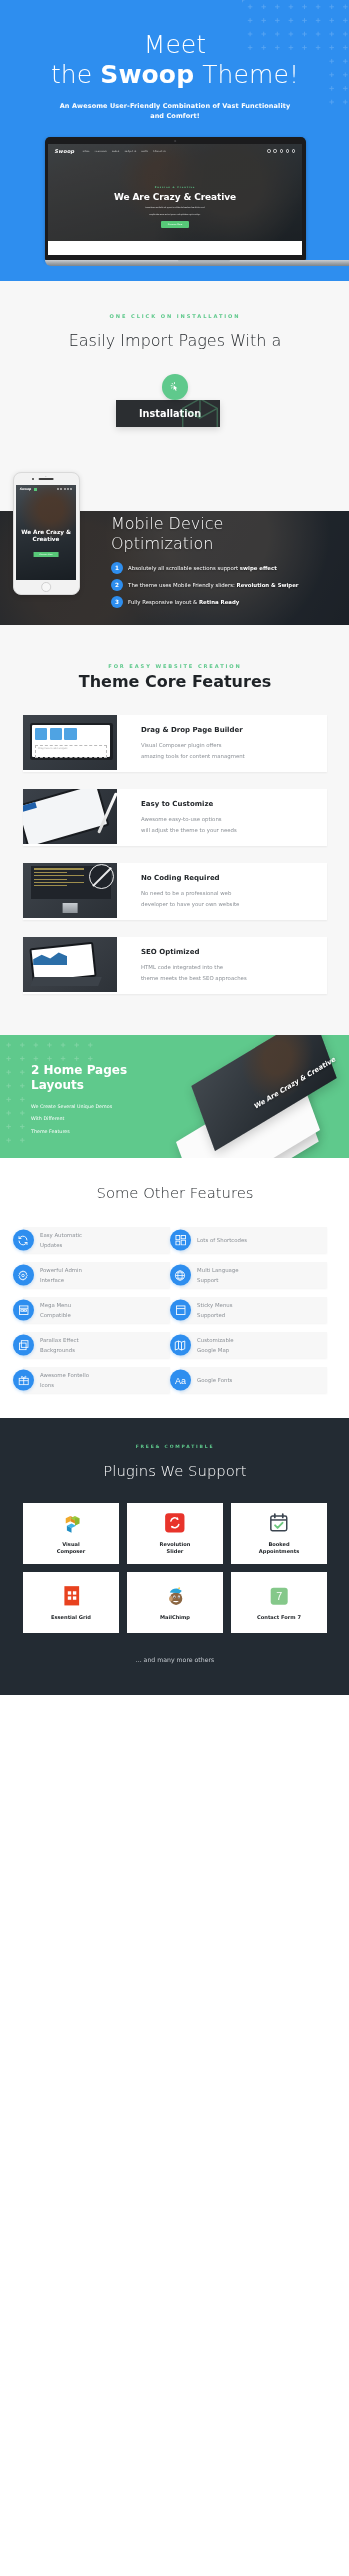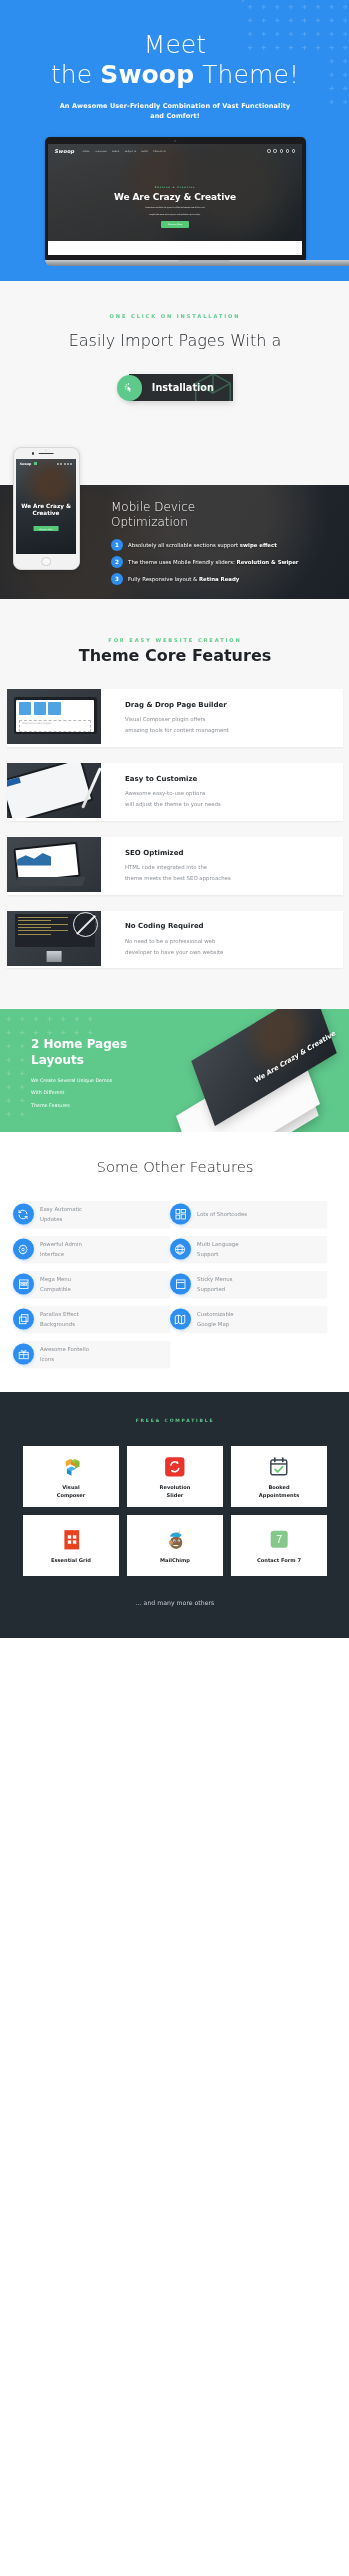--- a/index.html
+++ b/index.html
@@ -132,21 +132,21 @@
   .sec-title {
     text-align: center; font-weight: 300;
     font-size: 16px; color: #1f2327; line-height: 1.25;
   }
 
   
   .install { background: #f7f7f7; padding: 32px 0 34px; }
   .install .sec-title { margin-top: 12.5px; }
   .install-btn-wrap { display:flex; justify-content:center; margin-top: 23px; }
   .install-btn {
-    display: flex; align-items: center; position: relative;
+    display: flex; align-items: center; position: relative; flex-direction: column;
   }
   .install-circle {
     width: 25.6px; height: 25.6px; border-radius: 50%;
     background: #5fc98c; color: #fff;
     display: flex; align-items: center; justify-content: center;
     position: relative; z-index: 2; flex: none;
     box-shadow: 0 1.7px 4.5px rgba(0,0,0,.12);
   }
   .install-label {
     background: #2b2e31; color: #fff;
@@ -220,40 +220,39 @@
   }
   .phone-btn {
     position: absolute; left: 50%; transform: translateX(-50%); top: 67px;
     background: #57c878; color: #fff; font-size: 1.9px; padding: 1.7px 5.7px;
   }
   .mobile-content {
     position: absolute; left: 111px; top: 53px; right: 9px; z-index: 5;
     color: #fff;
   }
   .mobile-content h2 {
-    font-size: 12px; font-weight: 300; line-height: 1.26;
+    font-size: 16px; font-weight: 300; line-height: 1.26;
     text-shadow: 0 0.6px 1.7px rgba(0,0,0,.35);
-    margin-top: 12px;
   }
   .mlist { margin-top: 8px; }
   .mlist-row { display: flex; align-items: center; margin-bottom: 5.1px; }
   .mnum {
     width: 12px; height: 12px; border-radius: 50%;
     background: #2e8eef; color: #fff;
     font-size: 5.7px; font-weight: 600;
     display: flex; align-items: center; justify-content: center;
     flex: none; margin-right: 5.1px;
   }
   .mtxt { font-size: 5.4px; line-height: 1.85; text-shadow: 0 0.6px 1.7px rgba(0,0,0,.4); }
   .mtxt b { font-weight: 700; }
 
   
   .core { background: #f7f7f7; padding: 32px 0 24px; }
   .core .sec-title { margin-top: 3px; font-weight: bold; }
-  .feat-list { margin-top: 23px; padding: 0 7px; }
+  .feat-list { margin-top: 23px; padding: 0 23px; }
   .feat {
     display: flex; background: #fff; margin-bottom: 16.5px;
     box-shadow: 0 0.6px 1.7px rgba(0,0,0,.06);
   }
   .feat-img {
     width: 94px; flex: none; height: 55px;
     position: relative; overflow: hidden;
     background: #3a3f46;
   }
   .feat-body { padding: 11.4px 10.2px 10.2px 24px; }
@@ -536,52 +535,52 @@
           </div>
         </div>
         <div class="feat-body">
           <h3>Easy to Customize</h3>
           <p><span>Awesome easy-to-use options</span><br><span>will adjust the theme to your needs</span></p>
         </div>
       </div>
 
       <div class="feat">
         <div class="feat-img">
-          <div class="art-seo">
-            <div class="pad2">
-                <div class="s2"></div>
-              </div>
-            <div class="chart"></div>
-            <div class="kbd"></div>
-          </div>
-        </div>
-        <div class="feat-body">
-          <h3>SEO Optimized</h3>
-          <p><span>HTML code integrated into the</span><br><span>theme meets the best SEO approaches</span></p>
-        </div>
-      </div>
-
-      <div class="feat">
-        <div class="feat-img">
           <div class="art-code">
             <div class="mon">
               <div class="line md"></div>
                 <div class="line sm"></div>
                 <div class="line md"></div>
               <div class="line sm"></div>
                 <div class="line md"></div>
                 <div class="line sm"></div>
             </div>
             <div class="stand"></div>
             <div class="noentry"></div>
           </div>
         </div>
         <div class="feat-body">
           <h3>No Coding Required</h3>
           <p><span>No need to be a professional web</span><br><span>developer to have your own website</span></p>
+        </div>
+      </div>
+
+      <div class="feat">
+        <div class="feat-img">
+          <div class="art-seo">
+            <div class="pad2">
+                <div class="s2"></div>
+              </div>
+            <div class="chart"></div>
+            <div class="kbd"></div>
+          </div>
+        </div>
+        <div class="feat-body">
+          <h3>SEO Optimized</h3>
+          <p><span>HTML code integrated into the</span><br><span>theme meets the best SEO approaches</span></p>
         </div>
       </div>
 
     </div>
   </section>
 
   <section class="homepages">
     <svg class="hp-plus" viewBox="0 0 180 200">
       <g stroke="#ffffff" stroke-width="1.6">
         <path d="M6 10h8M10 6v8 M30 10h8M34 6v8 M54 10h8M58 6v8 M78 10h8M82 6v8 M102 10h8M106 6v8 M126 10h8M130 6v8 M150 10h8M154 6v8"></path>
@@ -711,26 +710,33 @@
         <span class="card-ico">
           <svg width="11.4" height="11.4" viewBox="0 0 24 24" fill="none" stroke="#fff" stroke-width="1.7">
             <rect x="2.5" y="8" width="19" height="13.5"></rect>
               <path d="M12 8v13.5M2.5 13h19"></path>
             <path d="M12 8c-3 0-5-1.2-5-3s3.2-1.6 5 3zM12 8c3 0 5-1.2 5-3s-3.2-1.6-5 3z"></path>
           </svg>
         </span>
         <span class="card-lbl"><span>Awesome Fontello</span><br><span>Icons</span></span>
       </div>
 
+      <div class="card">
+        <span class="card-ico">
+          <span style="font-size:9px;font-weight:400;color:#fff;font-family:'Liberation Sans',sans-serif;">Aa</span>
+        </span>
+        <span class="card-lbl"><span>Google Fonts</span></span>
+      </div>
 
     </div>
   </section>
 
   <section class="plugins">
     <div class="eyebrow">FREE&amp; COMPATIBLE</div>
+    <h2 class="sec-title">Plugins We Support</h2>
 
     <div class="plug-grid">
 
       <div class="plug">
         <span class="plug-ico">
           <svg width="23" height="23" viewBox="0 0 40 40">
             <polygon points="10,11 18,7 18,16 10,20" fill="#f0a92b"></polygon>
             <polygon points="18,7 26,11 26,20 18,16" fill="#e08a1e"></polygon>
             <polygon points="26,7 34,11 26,15 18,11" fill="#9ec93e"></polygon>
             <polygon points="26,11 34,11 34,20 26,24" fill="#8bb72f"></polygon>

